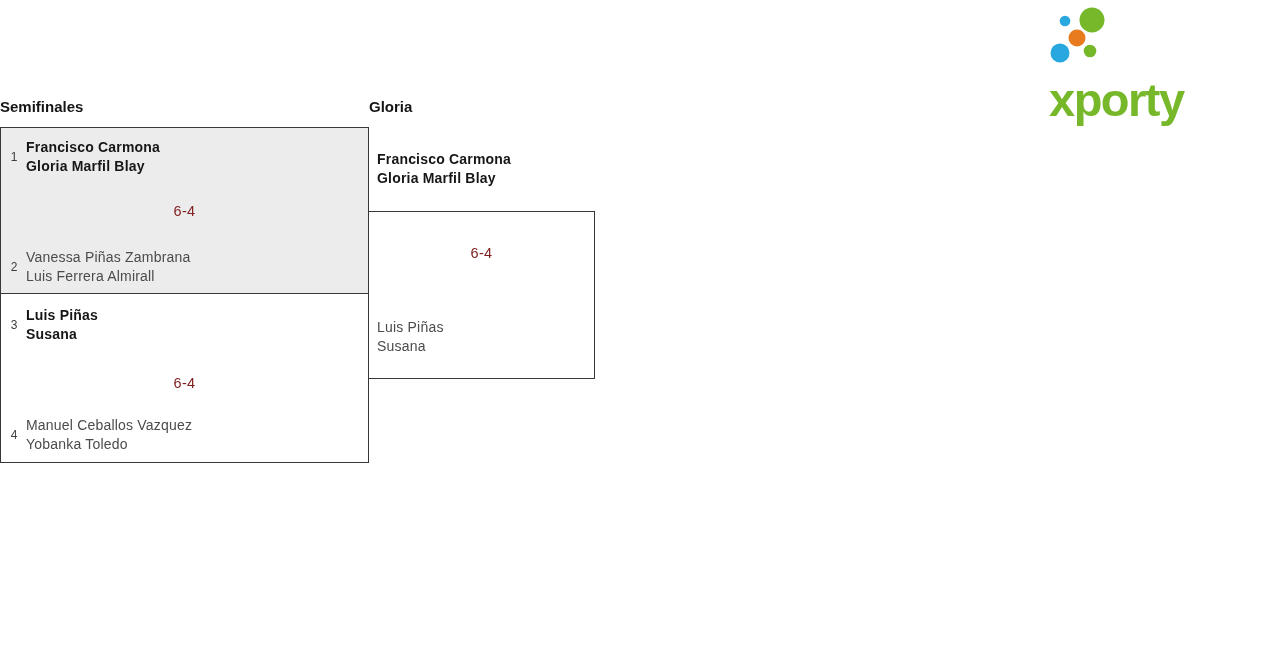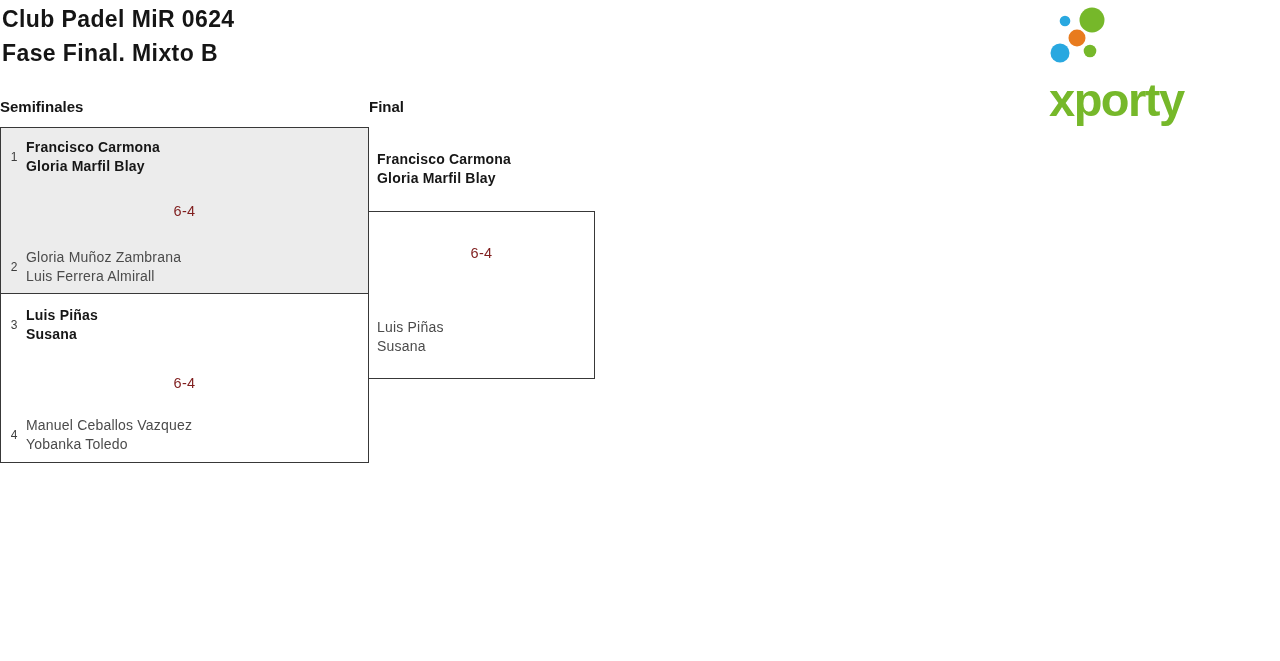--- a/index.html
+++ b/index.html
@@ -112,52 +112,48 @@
 
   .final-slot { position: absolute; left: 377px; }
   .final-slot.slot-top    { top: 150px; }
   .final-slot.slot-bottom { top: 318px; }
 </style>
 </head>
 <body>
 
 <div class="page">
 
-  <div class="title-block">
-    <div>Club Padel MiR 0624</div>
-    <div>Fase Final. Mixto B</div>
-  </div>
 
   <div class="logo">
     <svg class="logo-mark" viewBox="0 0 66 66">
       <circle cx="19" cy="19" r="5.3" fill="#29a8e0"></circle>
       <circle cx="46" cy="18" r="12.5" fill="#76b82a"></circle>
       <circle cx="31" cy="36" r="8.5" fill="#e87b1e"></circle>
       <circle cx="14" cy="51" r="9.5" fill="#29a8e0"></circle>
       <circle cx="44" cy="49" r="6.3" fill="#76b82a"></circle>
     </svg>
     <span class="logo-text" style="color:#76b82a">xporty</span>
   </div>
 
   <div class="round-label semis">Semifinales</div>
-  <div class="round-label final">Final</div>
+  <div class="round-label final">Gloria</div>
 
   <div class="match sf1">
     <div class="prow row-top">
       <span class="seed">1</span>
       <div class="names winner">
         <div>Francisco Carmona</div>
         <div>Gloria Marfil Blay</div>
       </div>
     </div>
     <div class="score">6-4</div>
     <div class="prow row-bottom">
       <span class="seed">2</span>
       <div class="names loser">
-        <div>Gloria Muñoz Zambrana</div>
+        <div>Vanessa Piñas Zambrana</div>
         <div>Luis Ferrera Almirall</div>
       </div>
     </div>
   </div>
 
   <div class="match sf2">
     <div class="prow row-top">
       <span class="seed">3</span>
       <div class="names winner">
         <div>Luis Piñas</div>

